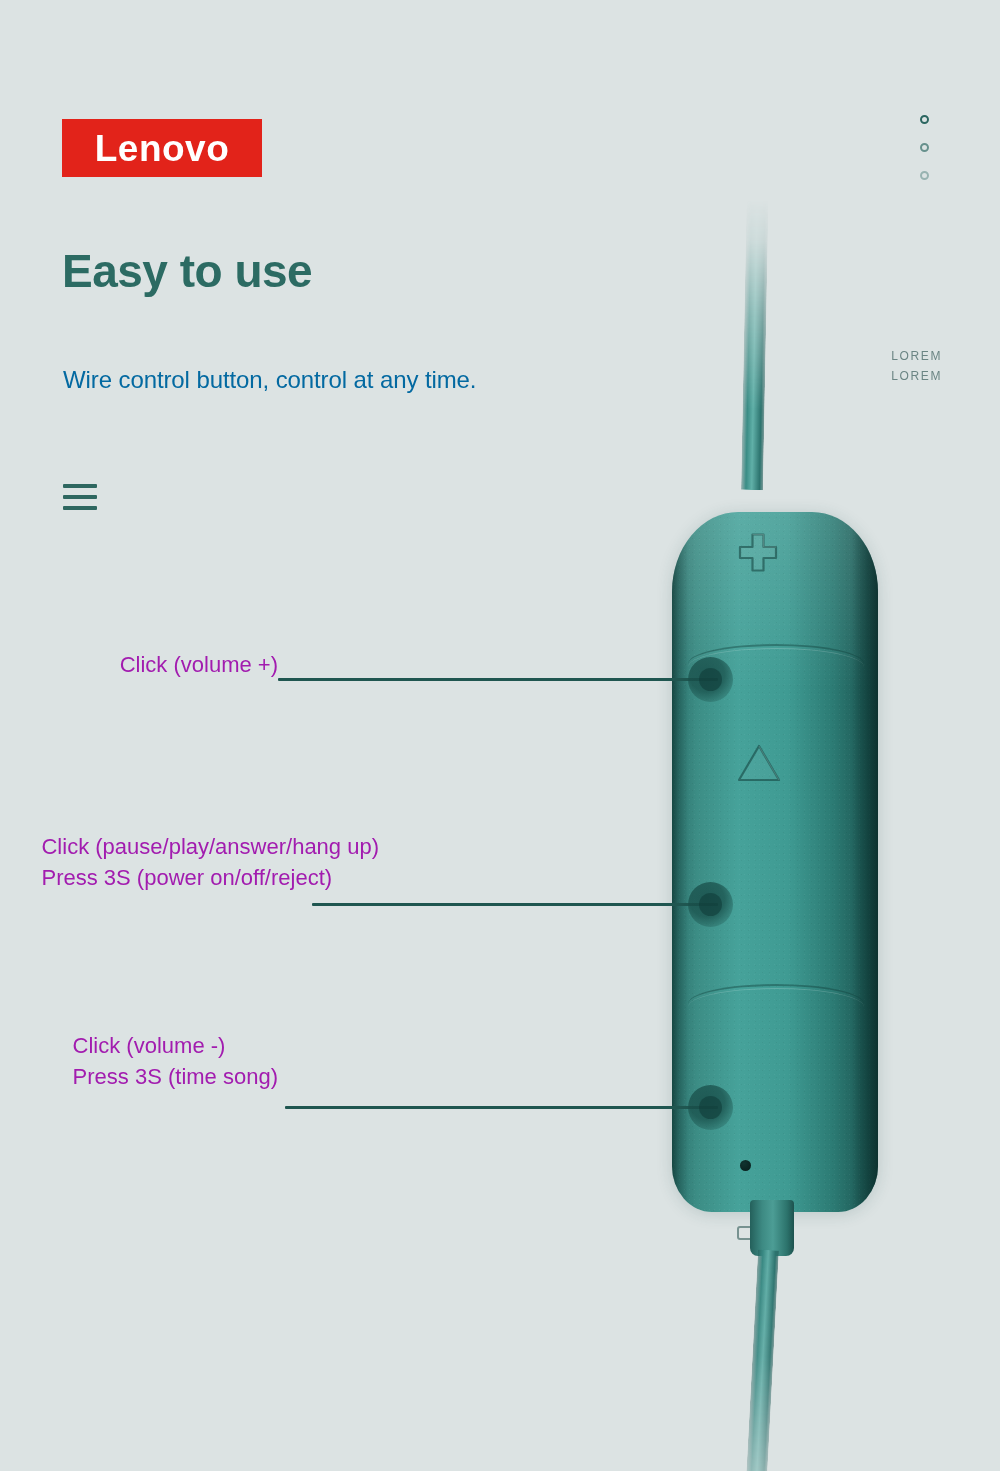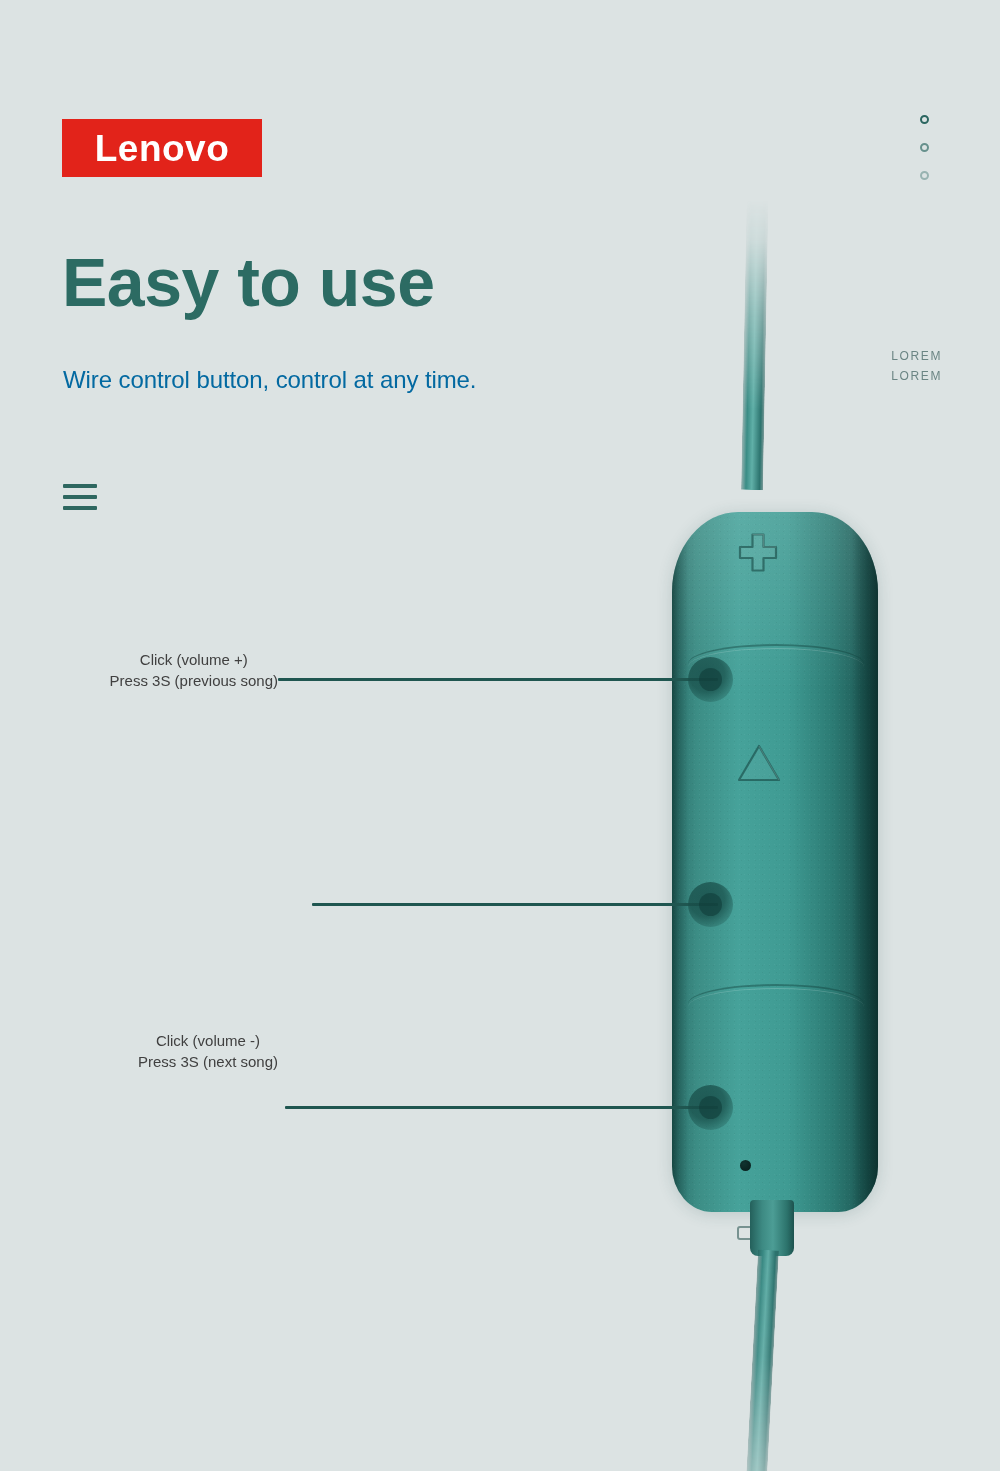--- a/index.html
+++ b/index.html
@@ -41,21 +41,21 @@
     letter-spacing: 0.5px;
     line-height: 1;
     font-family: "Liberation Sans", sans-serif;
   }
 
   
   #headline {
     position: absolute;
     left: 62px;
     top: 247px;
-    font-size: 68px;
+    font-size: 46px;
     font-weight: bold;
     color: #2c6b63;
     letter-spacing: -0.5px;
     line-height: 1.05;
     white-space: nowrap;
   }
   #subheadline {
     position: absolute;
     left: 63px;
     top: 366px;
@@ -308,24 +308,24 @@
         rgba(26,78,75,0.5) 100%);
     -webkit-mask-image: linear-gradient(to bottom, rgba(0,0,0,1) 0%, rgba(0,0,0,0.92) 32%, rgba(0,0,0,0.45) 68%, rgba(0,0,0,0.05) 92%, rgba(0,0,0,0) 100%);
     mask-image: linear-gradient(to bottom, rgba(0,0,0,1) 0%, rgba(0,0,0,0.92) 32%, rgba(0,0,0,0.45) 68%, rgba(0,0,0,0.05) 92%, rgba(0,0,0,0) 100%);
     transform: rotate(3deg);
     transform-origin: 50% 0%;
   }
 
   
   .callout-label {
     position: absolute;
-    text-align: center;
-    font-size: 15px;
+    text-align: left;
+    font-size: 22px;
     line-height: 1.42;
-    color: #404040;
+    color: #a21caf;
     white-space: nowrap;
   }
   .callout-line {
     position: absolute;
     height: 3px;
     background: #1f5650;
     border-radius: 1px;
   }
   .callout-dot {
     position: absolute;
@@ -409,28 +409,31 @@
     <div class="mic-hole"></div>
 
     <div class="glyph glyph-minus"></div>
 
     <div class="collar-bottom"></div>
     <div class="cable-bottom"></div>
   </div>
 
   <div class="callout-label" style="right:722px; top:649px;">
     <div>Click (volume +)</div>
-    <div>Press 3S (previous song)</div>
   </div>
   <div class="callout-line" style="left:278px; top:678px; width:440px;"></div>
   <div class="callout-dot" style="left:688px; top:657px;"></div>
 
+  <div class="callout-label" style="right:621px; top:831px;">
+    <div>Click (pause/play/answer/hang up)</div>
+    <div>Press 3S (power on/off/reject)</div>
+  </div>
   <div class="callout-line" style="left:312px; top:903px; width:406px;"></div>
   <div class="callout-dot" style="left:688px; top:882px;"></div>
 
   <div class="callout-label" style="right:722px; top:1030px;">
     <div>Click (volume -)</div>
-    <div>Press 3S (next song)</div>
+    <div>Press 3S (time song)</div>
   </div>
   <div class="callout-line" style="left:285px; top:1106px; width:433px;"></div>
   <div class="callout-dot" style="left:688px; top:1085px;"></div>
 
 </div>
 
 </body></html>

